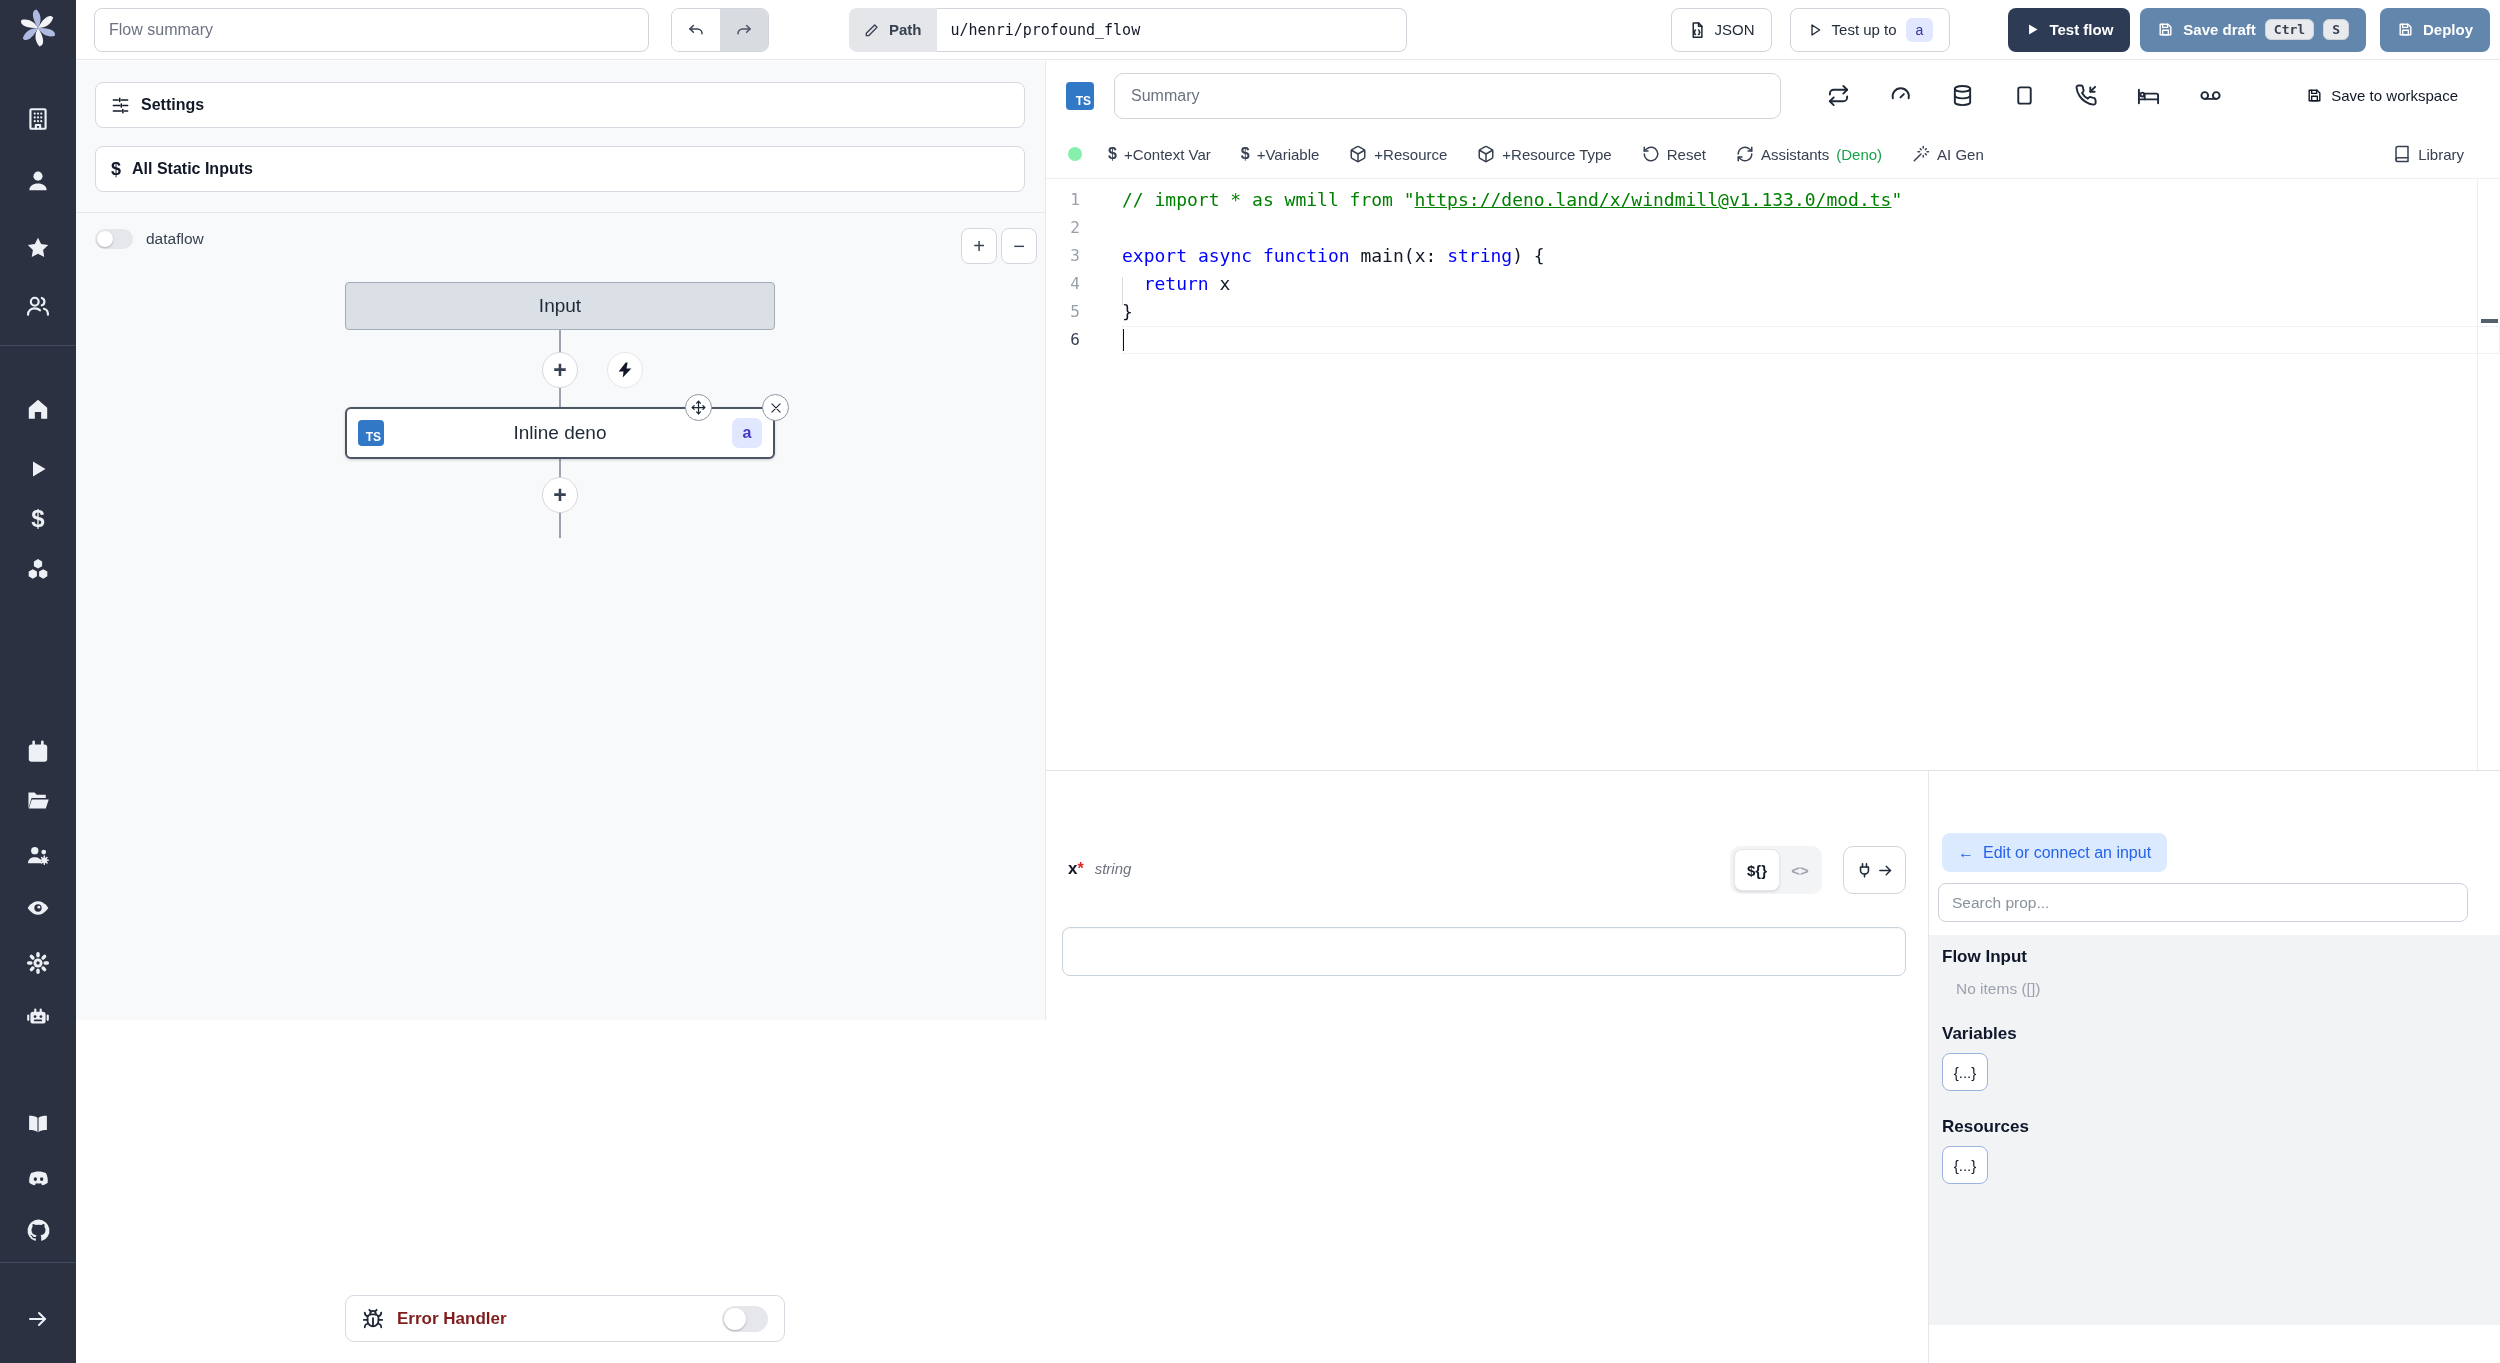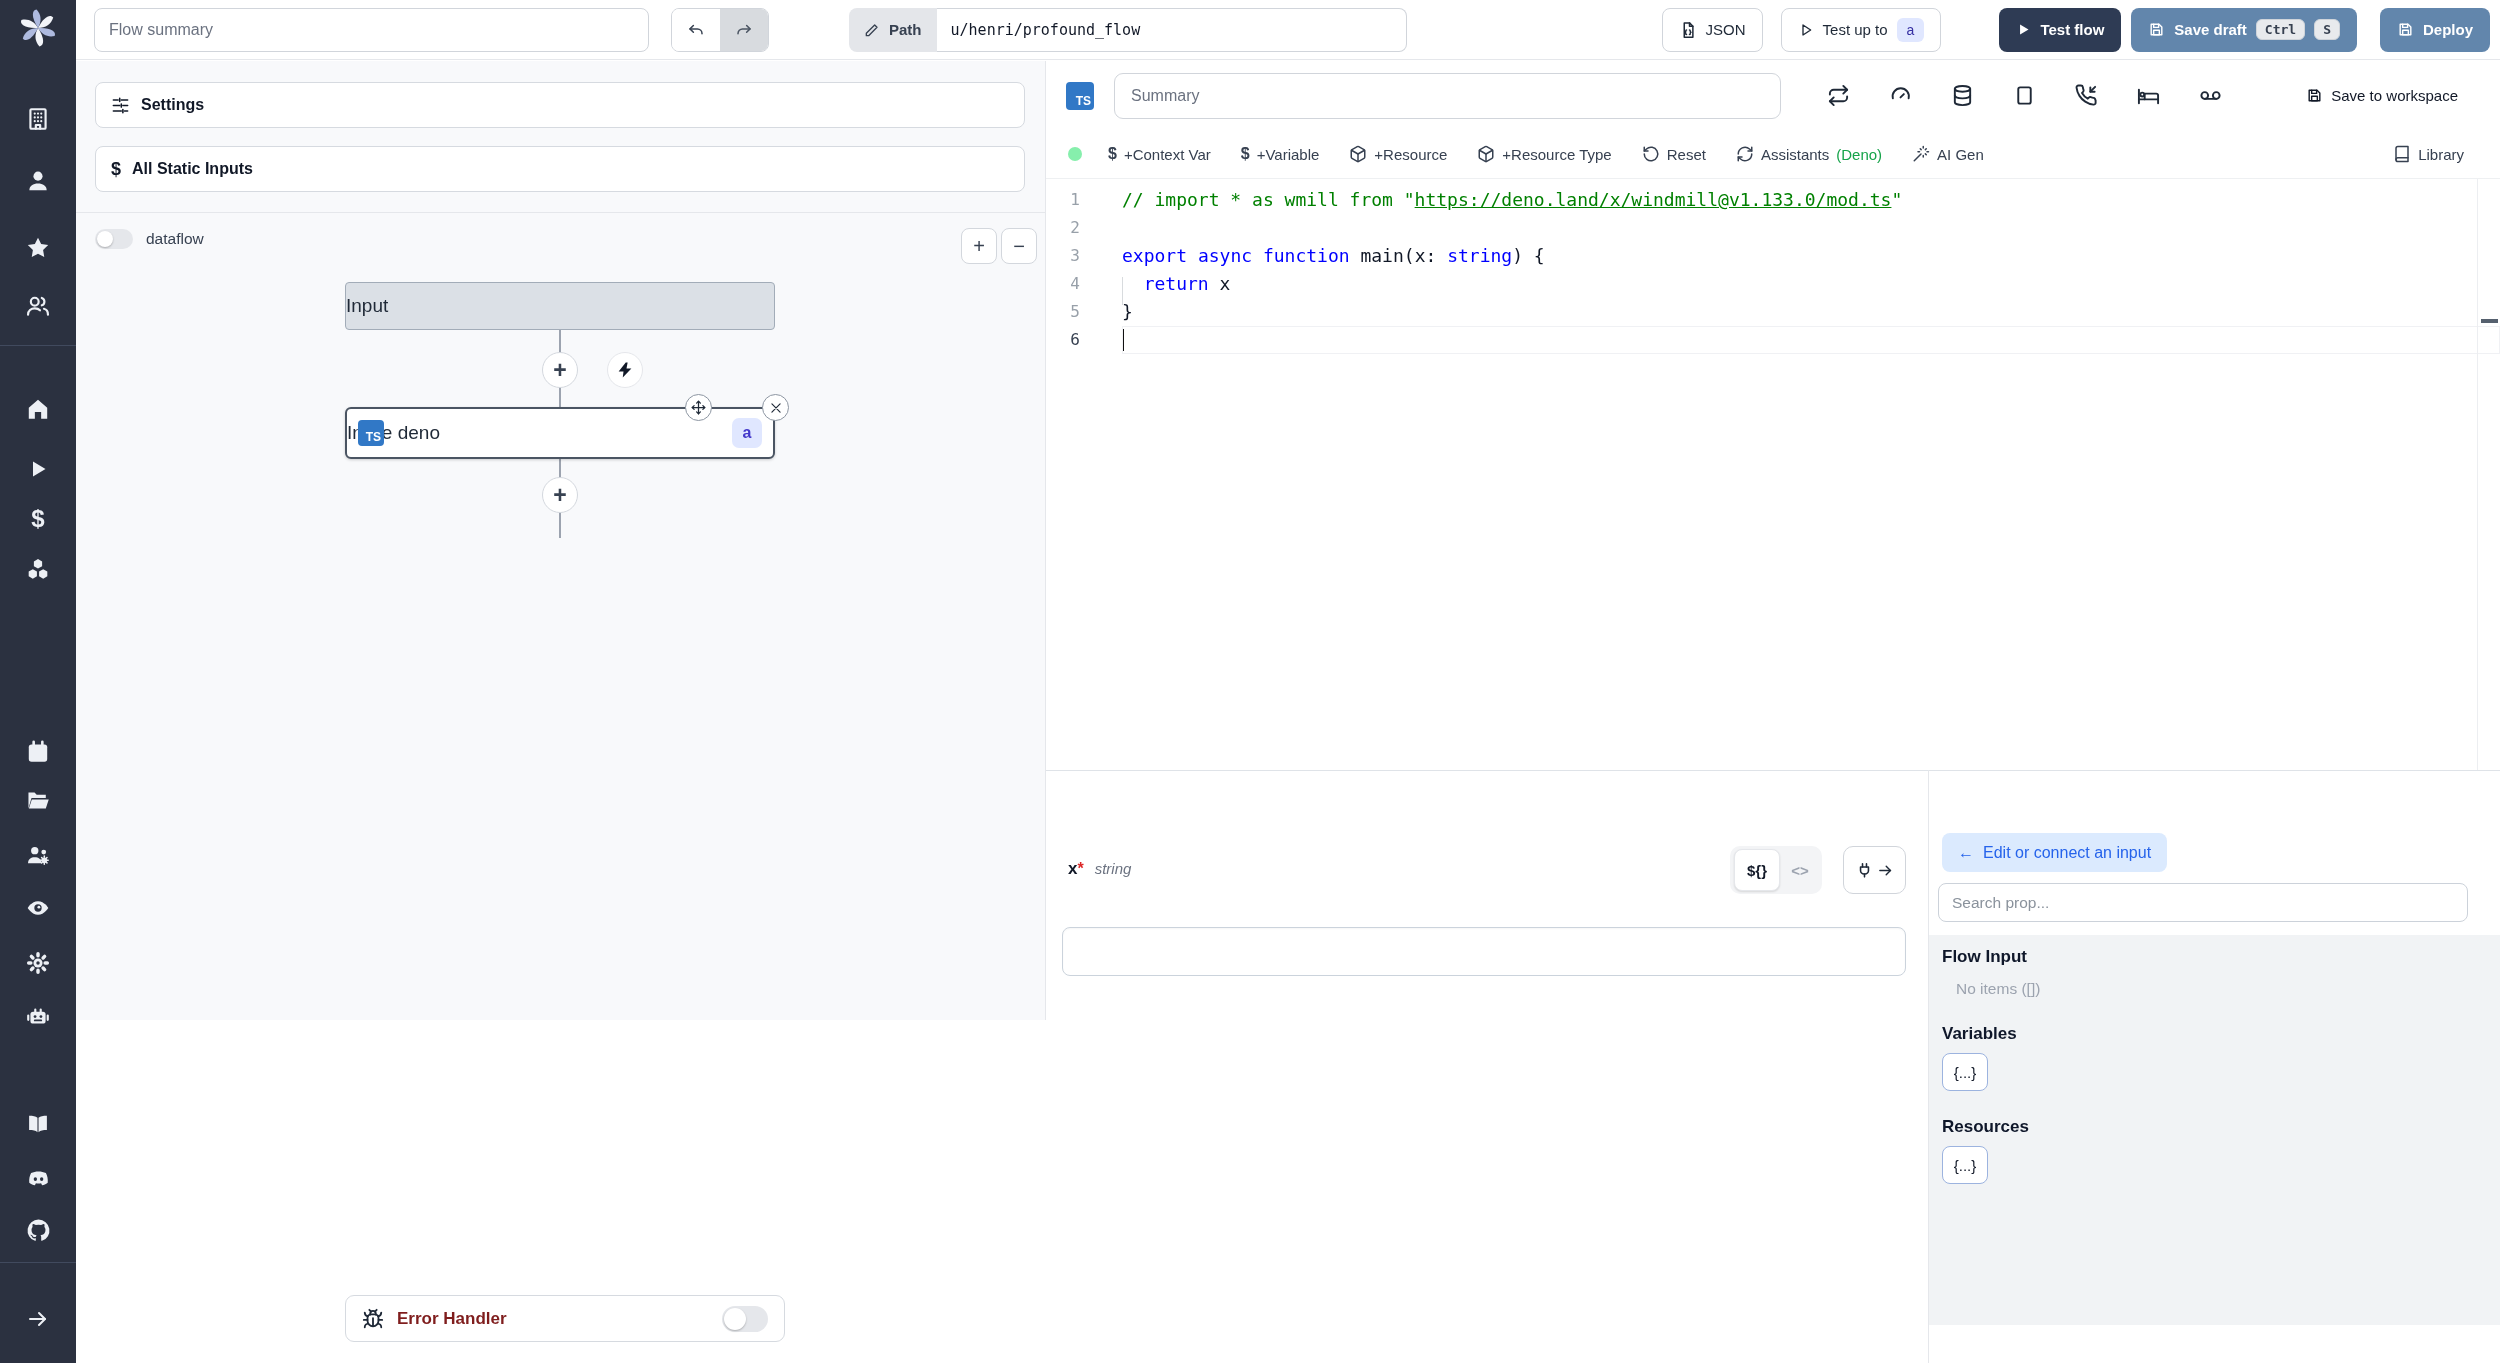--- a/index.html
+++ b/index.html
@@ -44,21 +44,21 @@
   .panel-card{position:absolute;left:19px;width:930px;height:46px;background:#fff;border:1px solid #d6dae0;border-radius:8px;
               display:flex;align-items:center;gap:11px;padding:0 15px;font-weight:600;font-size:16px;color:#111827;
               box-sizing:border-box;cursor:pointer}
   .flow-div{position:absolute;left:0;width:970px;border-top:1px solid #e5e7eb}
   .toggle{border-radius:999px;background:#e5e7eb;position:relative;cursor:pointer;flex:none}
   .toggle .knob{position:absolute;top:2px;left:2px;background:#fff;border-radius:50%;box-shadow:0 1px 2px rgba(0,0,0,.25)}
   .t-sm{width:38px;height:20px}.t-sm .knob{width:16px;height:16px}
   .t-lg{width:46px;height:26px}.t-lg .knob{width:22px;height:22px}
   .zoom-btn{width:36px;height:36px;background:#fff;border:1px solid #d3d7dd;border-radius:8px;display:flex;align-items:center;
             justify-content:center;font-size:20px;color:#374151;cursor:pointer;box-sizing:border-box}
-  .node{position:absolute;left:269px;width:430px;height:48px;display:flex;align-items:center;justify-content:flex-start;
+  .node{position:absolute;left:269px;width:430px;height:48px;display:flex;align-items:center;justify-content:center;
         font-size:19px;color:#1f2937;box-sizing:border-box;border-radius:4px;cursor:pointer}
   .node-input{background:#dbe0e6;border:1px solid #a2acb8}
   .node-step{background:#fff;border:2px solid #4b5563;height:52px;border-radius:6px;box-shadow:0 1px 3px rgba(0,0,0,.18)}
   .node-result{background:#fff;border:1px solid #c6ccd5}
   .conn{position:absolute;left:483px;width:2px;background:#9ca3af}
   .circ{position:absolute;border-radius:50%;background:#fff;display:flex;align-items:center;justify-content:center;
         box-sizing:border-box;cursor:pointer}
   .circ-plus{width:36px;height:36px;border:1px solid #d4d8de;color:#374151;font-size:23px;font-weight:600;line-height:1}
   .circ-zap{width:36px;height:36px;border:1px solid #e5e7eb}
   .circ-mini{width:27px;height:27px;border:1px solid #8d96a2;color:#1f2937;z-index:5}
@@ -333,21 +333,21 @@
       <button class="btn btn-blue" style="margin-left:10px">
         <svg class="i" width="17" height="17" viewBox="0 0 24 24">
             <path d="M4.5 4.5h11L19.5 8.5v11h-15z"></path>
             <path d="M8 4.5V9h7V4.5"></path>
             <rect x="8" y="13" width="8" height="6.5"></rect>
           </svg>
         <span>Save draft</span>
         <span class="kbd">Ctrl</span>
         <span class="kbd">S</span>
       </button>
-      <button class="btn btn-blue" style="margin-left:23px">
+      <button class="btn btn-blue" style="margin-left:14px">
         <svg class="i" width="17" height="17" viewBox="0 0 24 24">
             <path d="M4.5 4.5h11L19.5 8.5v11h-15z"></path>
             <path d="M8 4.5V9h7V4.5"></path>
             <rect x="8" y="13" width="8" height="6.5"></rect>
           </svg>
         <span>Deploy</span>
       </button>
     </div>
   </header>
 

